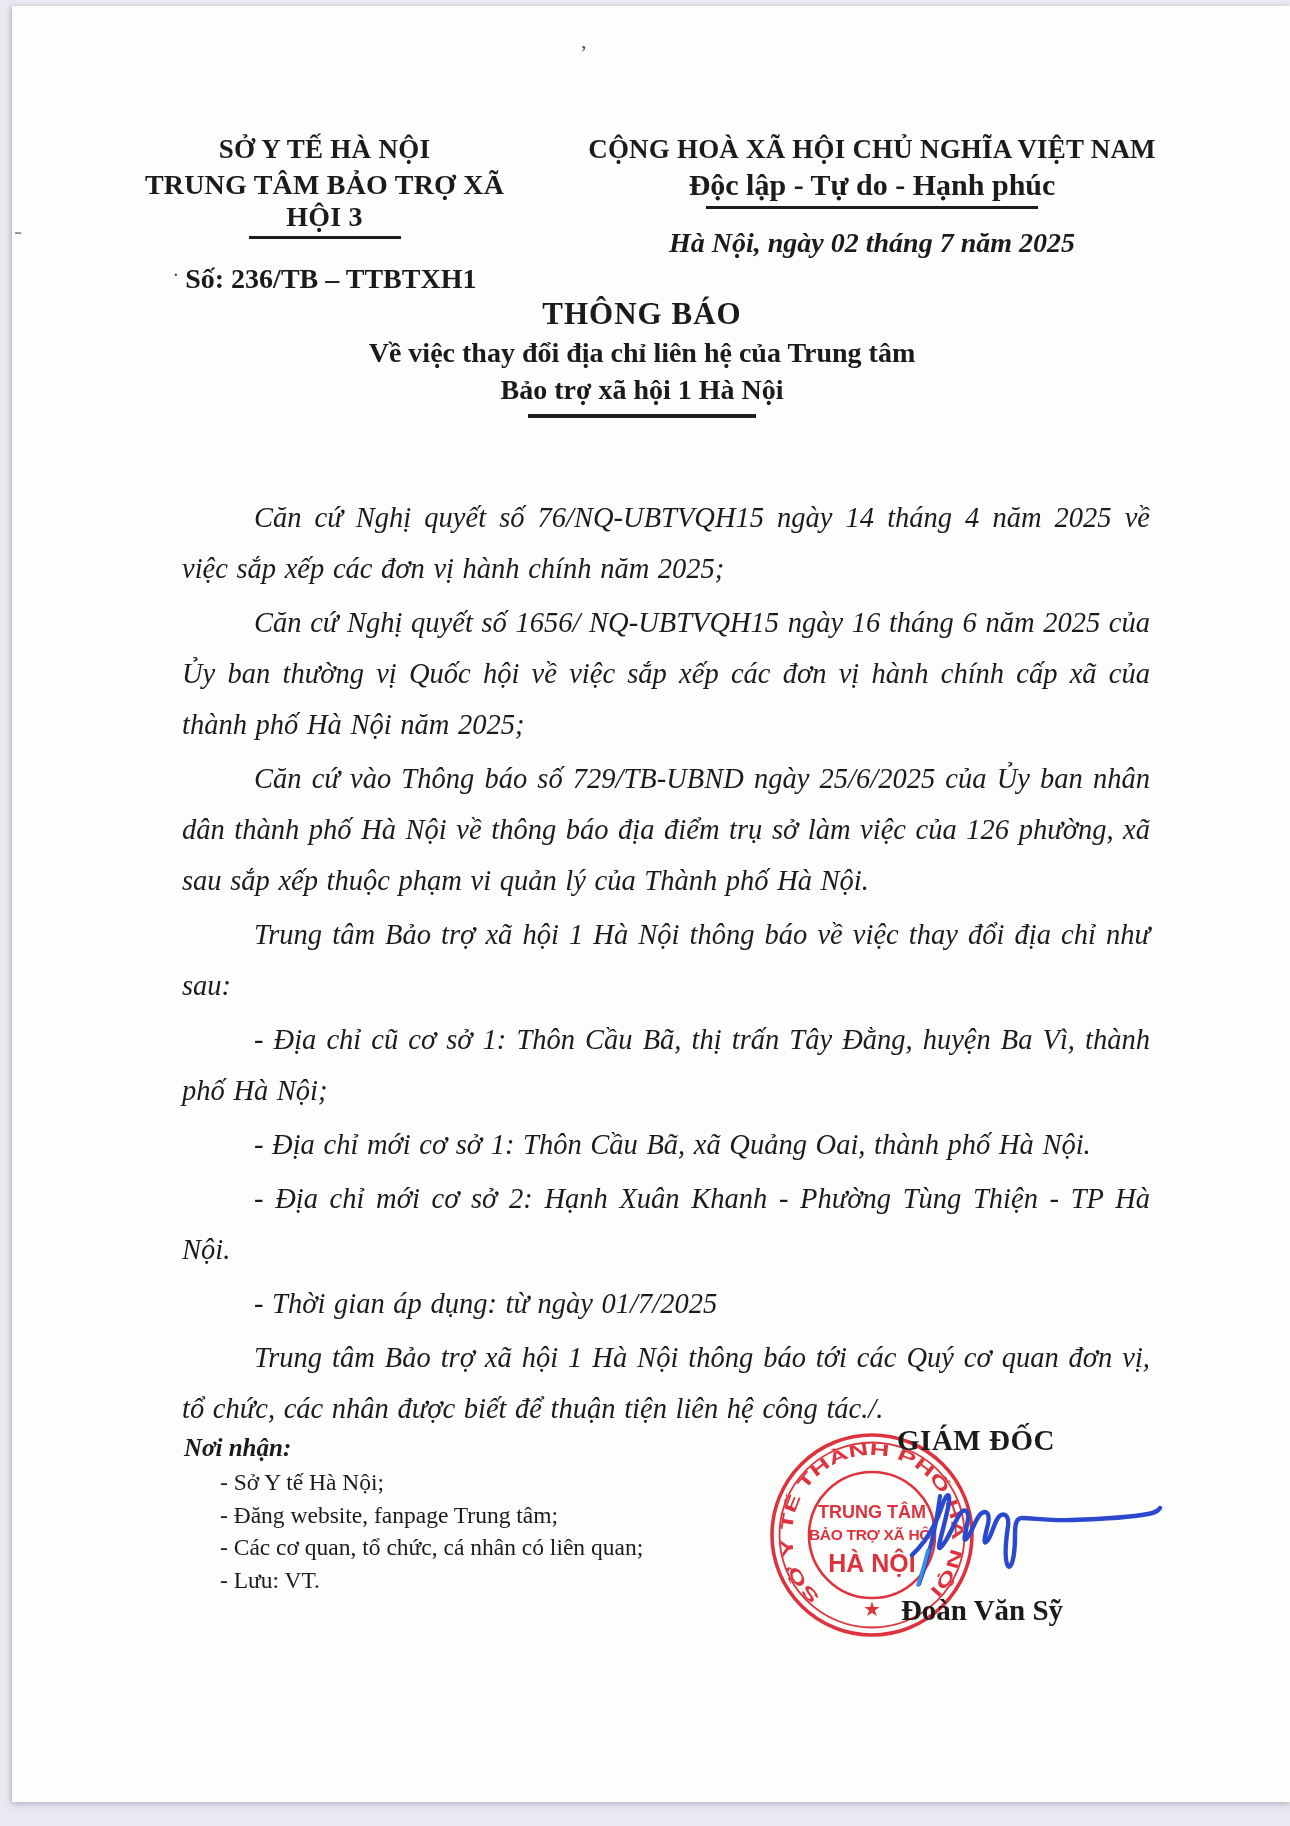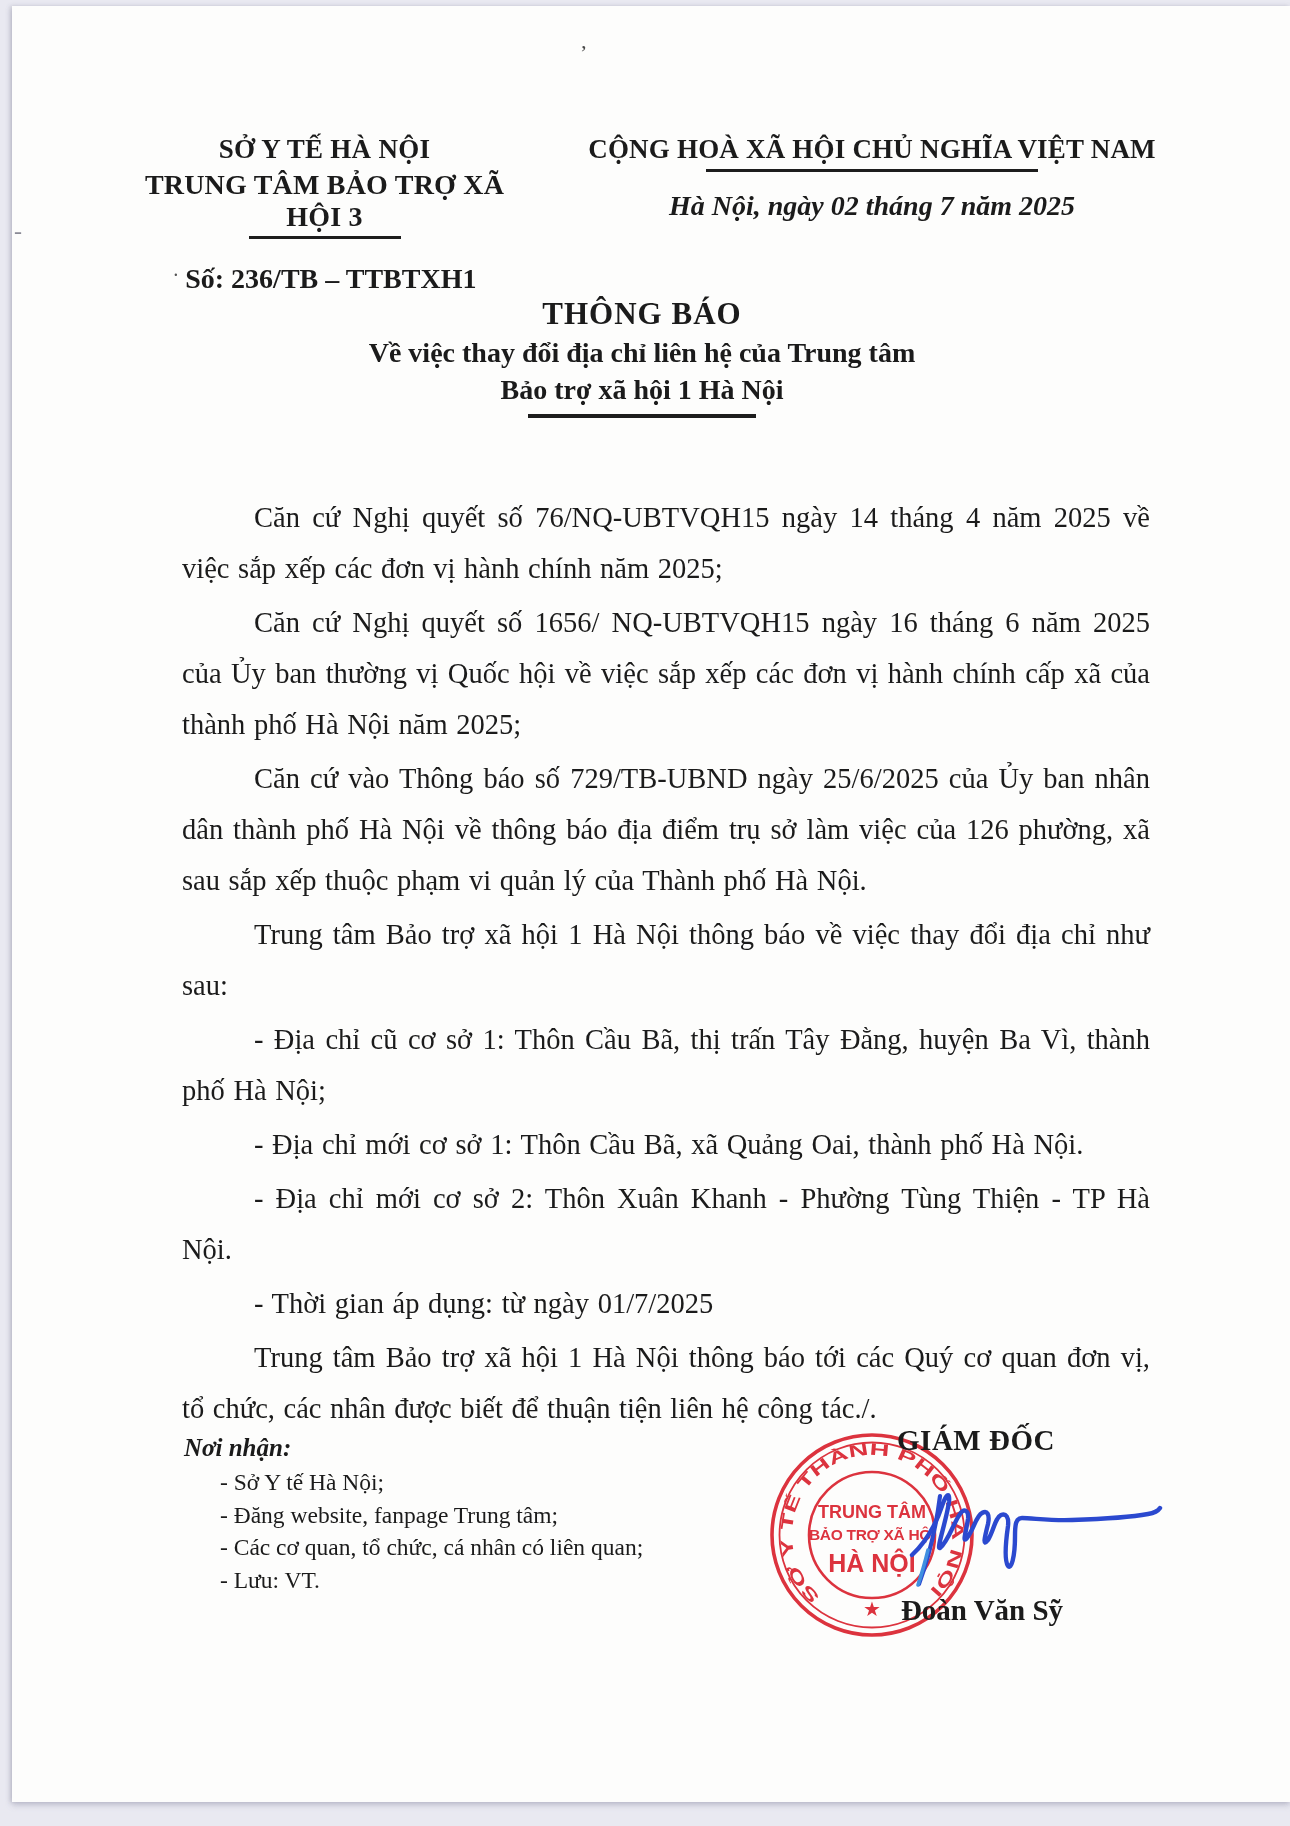--- a/index.html
+++ b/index.html
@@ -25,21 +25,21 @@
   .hdr-right .l1{font-size:27px;font-weight:bold;letter-spacing:.2px;}
   .hdr-right .l2{font-size:30px;font-weight:bold;margin-top:3px;}
   .hdr-right .rule{width:332px;height:3px;background:#1d1d1d;margin:4px auto 0;}
   .dateline{margin-top:18px;font-size:28px;font-style:italic;font-weight:600;text-align:center;}
   
   .title-block{position:absolute;left:120px;top:290px;width:1020px;text-align:center;}
   .title-main{font-size:31px;font-weight:bold;letter-spacing:1px;}
   .title-sub{font-size:28px;font-weight:bold;margin-top:5px;}
   .title-rule{width:228px;height:3.5px;background:#1d1d1d;margin:8px auto 0;}
   
-  .body-text{position:absolute;left:170px;top:486px;width:968px;}
+  .body-text{position:absolute;left:170px;top:486px;width:968px;font-style:italic;}
   .body-text p{
     margin:0 0 3px;font-size:28.5px;line-height:51px;
     text-align:justify;text-indent:72px;word-spacing:1.5px;
   }
   
   .recipients{position:absolute;left:172px;top:1428px;width:470px;}
   .recipients .head{font-size:25px;font-weight:bold;font-style:italic;margin-bottom:4px;}
   .recipients .item{font-size:23.5px;line-height:32.5px;margin-left:36px;}
   .sig-role{position:absolute;left:848px;top:1418px;width:232px;text-align:center;
             font-size:29px;font-weight:bold;letter-spacing:.5px;z-index:4;}
@@ -61,39 +61,40 @@
 
   <div class="hdr-left">
     <div class="l1">SỞ Y TẾ HÀ NỘI</div>
     <div class="l2">TRUNG TÂM BẢO TRỢ XÃ HỘI 3</div>
     <div class="rule"></div>
     <div class="doc-number"><span class="doc-dot">·</span><span>Số: 236/TB – TTBTXH1</span></div>
   </div>
 
   <div class="hdr-right">
     <div class="l1">CỘNG HOÀ XÃ HỘI CHỦ NGHĨA VIỆT NAM</div>
+    <div class="l2">Độc lập - Tự do - Hạnh phúc</div>
     <div class="rule"></div>
     <div class="dateline">Hà Nội, ngày 02 tháng 7 năm 2025</div>
   </div>
 
   <div class="title-block">
     <div class="title-main">THÔNG BÁO</div>
     <div class="title-sub">Về việc thay đổi địa chỉ liên hệ của Trung tâm</div>
     <div class="title-sub">Bảo trợ xã hội 1 Hà Nội</div>
     <div class="title-rule"></div>
   </div>
 
   <div class="body-text">
     <p>Căn cứ Nghị quyết số 76/NQ-UBTVQH15 ngày 14 tháng 4 năm 2025 về việc sắp xếp các đơn vị hành chính năm 2025;</p>
     <p>Căn cứ Nghị quyết số 1656/ NQ-UBTVQH15  ngày 16 tháng 6 năm 2025 của Ủy ban thường vị Quốc hội về việc sắp xếp các đơn vị hành chính cấp xã của thành phố Hà Nội năm 2025;</p>
     <p>Căn cứ vào Thông báo số 729/TB-UBND ngày 25/6/2025 của Ủy ban nhân dân thành phố Hà Nội về thông báo địa điểm trụ sở làm việc của 126 phường, xã sau sắp xếp thuộc phạm vi quản lý của Thành phố Hà Nội.</p>
     <p>Trung tâm Bảo trợ xã hội 1 Hà Nội thông báo về việc thay đổi địa chỉ như sau:</p>
     <p>- Địa chỉ cũ cơ sở 1: Thôn Cầu Bã, thị trấn Tây Đằng, huyện Ba Vì, thành phố Hà Nội;</p>
     <p>- Địa chỉ mới cơ sở 1: Thôn Cầu Bã, xã Quảng Oai, thành phố Hà Nội.</p>
-    <p>- Địa chỉ mới cơ sở 2: Thôn Xuân Khanh - Phường Tùng Thiện - TP Hà Nội.</p>
+    <p>- Địa chỉ mới cơ sở 2: Hạnh Xuân Khanh - Phường Tùng Thiện - TP Hà Nội.</p>
     <p>- Thời gian áp dụng: từ ngày 01/7/2025</p>
     <p>Trung tâm Bảo trợ xã hội 1 Hà Nội thông báo tới các Quý cơ quan đơn vị, tổ chức, các nhân được biết để thuận tiện liên hệ công tác./.</p>
   </div>
 
   <div class="recipients">
     <div class="head">Nơi nhận:</div>
     <div class="item">- Sở Y tế Hà Nội;</div>
     <div class="item">- Đăng website, fanpage Trung tâm;</div>
     <div class="item">- Các cơ quan, tổ chức, cá nhân có liên quan;</div>
     <div class="item">- Lưu: VT.</div>

